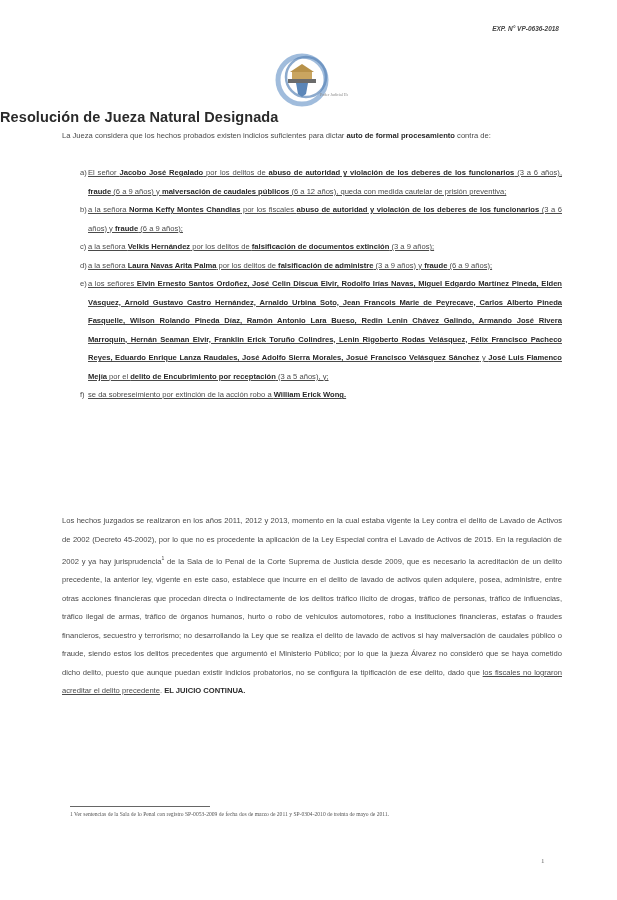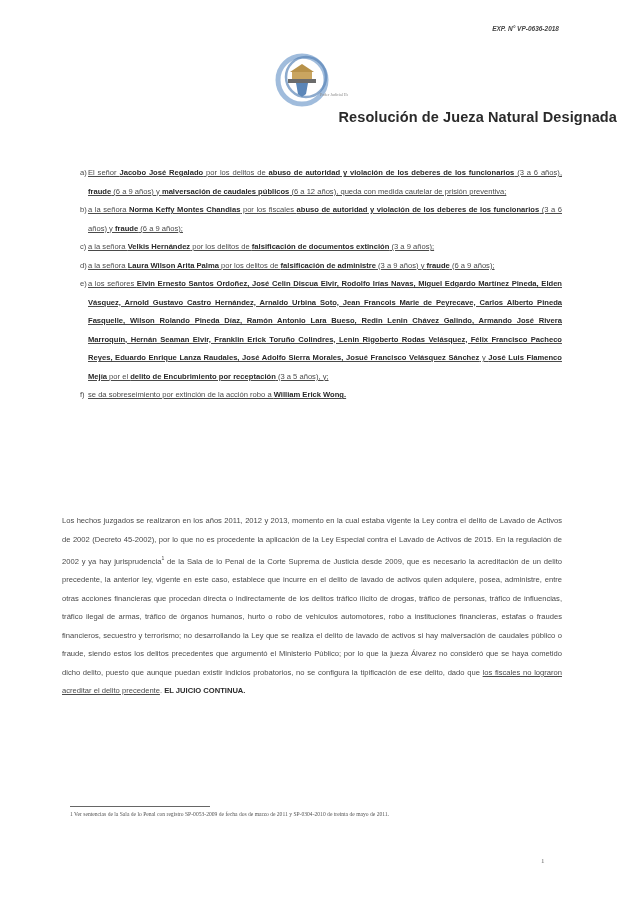--- a/index.html
+++ b/index.html
@@ -3,21 +3,21 @@
 <meta charset="utf-8">
 <style>
   html, body { margin:0; padding:0; }
   body {
     width:617px; height:900px; background:#fdfdfd; position:relative; overflow:hidden;
     font-family: "Liberation Sans", sans-serif; color:#3a3a3a;
   }
   .page { position:absolute; left:0; top:0; width:617px; height:900px; background:#ffffff; }
   .exp { position:absolute; right:58px; top:25px; font-size:6.5px; font-weight:bold; font-style:italic; color:#444; }
   .logo { position:absolute; left:272px; top:50px; width:76px; height:62px; }
-  .title { position:absolute; left:0; width:617px; top:109px; text-align:right; font-size:14.5px; font-weight:bold; color:#2a2a2a; letter-spacing:0.1px; }
+  .title { position:absolute; left:0; width:617px; top:109px; text-align:left; font-size:14.5px; font-weight:bold; color:#2a2a2a; letter-spacing:0.1px; }
   .body-text { position:absolute; left:62px; width:500px; font-size:7.6px; line-height:18.5px; text-align:justify; color:#4a4a4a; }
   .body-text b { color:#2a2a2a; }
   .intro { top:127px; }
   ol.items { list-style:none; margin:0; padding:0; position:absolute; left:62px; width:500px; top:164px; font-size:7.6px; line-height:18.5px; color:#4a4a4a; }
   ol.items li { position:relative; padding-left:26px; text-align:justify; margin-bottom:0; }
   ol.items li .lbl { position:absolute; left:18px; top:0; }
   ol.items li { padding-left:0; }
   ol.items li .wrap { margin-left:26px;text-decoration:underline; }
   ol.items b { color:#2a2a2a; }
   .para2 { top:512px; }
@@ -40,37 +40,40 @@
       <path d="M18 22 L30 14 L42 22 Z" fill="#b8924a"></path>
       <rect x="20" y="22" width="20" height="7" fill="#c9a560"></rect>
       <rect x="16" y="29" width="28" height="4" fill="#6b6b6b"></rect>
       <path d="M24 33 L36 33 L34 44 L30 47 L26 44 Z" fill="#5b86b8"></path>
       <text x="48" y="46" font-size="4" fill="#888" font-family="Liberation Serif, serif">Poder Judicial Honduras</text>
     </svg>
   </div>
 
   <div class="title">Resolución de Jueza Natural Designada</div>
 
+  <div class="body-text intro">
+    <span>La Jueza considera que los hechos probados existen indicios suficientes para dictar </span><b>auto de formal procesamiento</b><span> contra de:</span>
+  </div>
 
   <ol class="items" id="items">
       <li>
         <span class="lbl">a)</span>
         <div class="wrap"><span>El señor </span><b>Jacobo José Regalado</b><span> por los delitos de </span><b>abuso de autoridad y violación de los deberes de los funcionarios</b><span> (3 a 6 años), </span><b>fraude</b><span> (6 a 9 años) y </span><b>malversación de caudales públicos</b><span> (6 a 12 años), queda con medida cautelar de prisión preventiva;</span></div>
       </li>
       <li>
         <span class="lbl">b)</span>
         <div class="wrap"><span>a la señora </span><b>Norma Keffy Montes Chandias</b><span> por los fiscales </span><b>abuso de autoridad y violación de los deberes de los funcionarios</b><span> (3 a 6 años) y </span><b>fraude</b><span> (6 a 9 años);</span></div>
       </li>
       <li>
         <span class="lbl">c)</span>
         <div class="wrap"><span>a la señora </span><b>Velkis Hernández</b><span> por los delitos de </span><b>falsificación de documentos extinción</b><span> (3 a 9 años);</span></div>
       </li>
       <li>
         <span class="lbl">d)</span>
-        <div class="wrap"><span>a la señora </span><b>Laura Wilson Arita Palma</b><span> por los delitos de </span><b>falsificación de administre</b><span> (3 a 9 años) y </span><b>fraude</b><span> (6 a 9 años);</span></div>
+        <div class="wrap"><span>a la señora </span><b>Laura Navas Arita Palma</b><span> por los delitos de </span><b>falsificación de administre</b><span> (3 a 9 años) y </span><b>fraude</b><span> (6 a 9 años);</span></div>
       </li>
       <li>
         <span class="lbl">e)</span>
         <div class="wrap"><span>a los señores </span><b>Elvin Ernesto Santos Ordoñez, José Celin Discua Elvir, Rodolfo Irías Navas, Miguel Edgardo Martínez Pineda, Elden Vásquez, Arnold Gustavo Castro Hernández, Arnaldo Urbina Soto, Jean Francois Marie de Peyrecave, Carlos Alberto Pineda Fasquelle, Wilson Rolando Pineda Díaz, Ramón Antonio Lara Bueso, Redin Lenin Chávez Galindo, Armando José Rivera Marroquín, Hernán Seaman Elvir, Franklin Erick Toruño Colindres, Lenin Rigoberto Rodas Velásquez, Félix Francisco Pacheco Reyes, Eduardo Enrique Lanza Raudales, José Adolfo Sierra Morales, Josué Francisco Velásquez Sánchez</b><span> y </span><b>José Luis Flamenco Mejía</b><span> por el </span><b>delito de Encubrimiento por receptación</b><span> (3 a 5 años), y;</span></div>
       </li>
       <li>
         <span class="lbl">f)</span>
         <div class="wrap"><span>se da sobreseimiento por extinción de la acción robo a </span><b>William Erick Wong.</b></div>
       </li>
     </ol>

